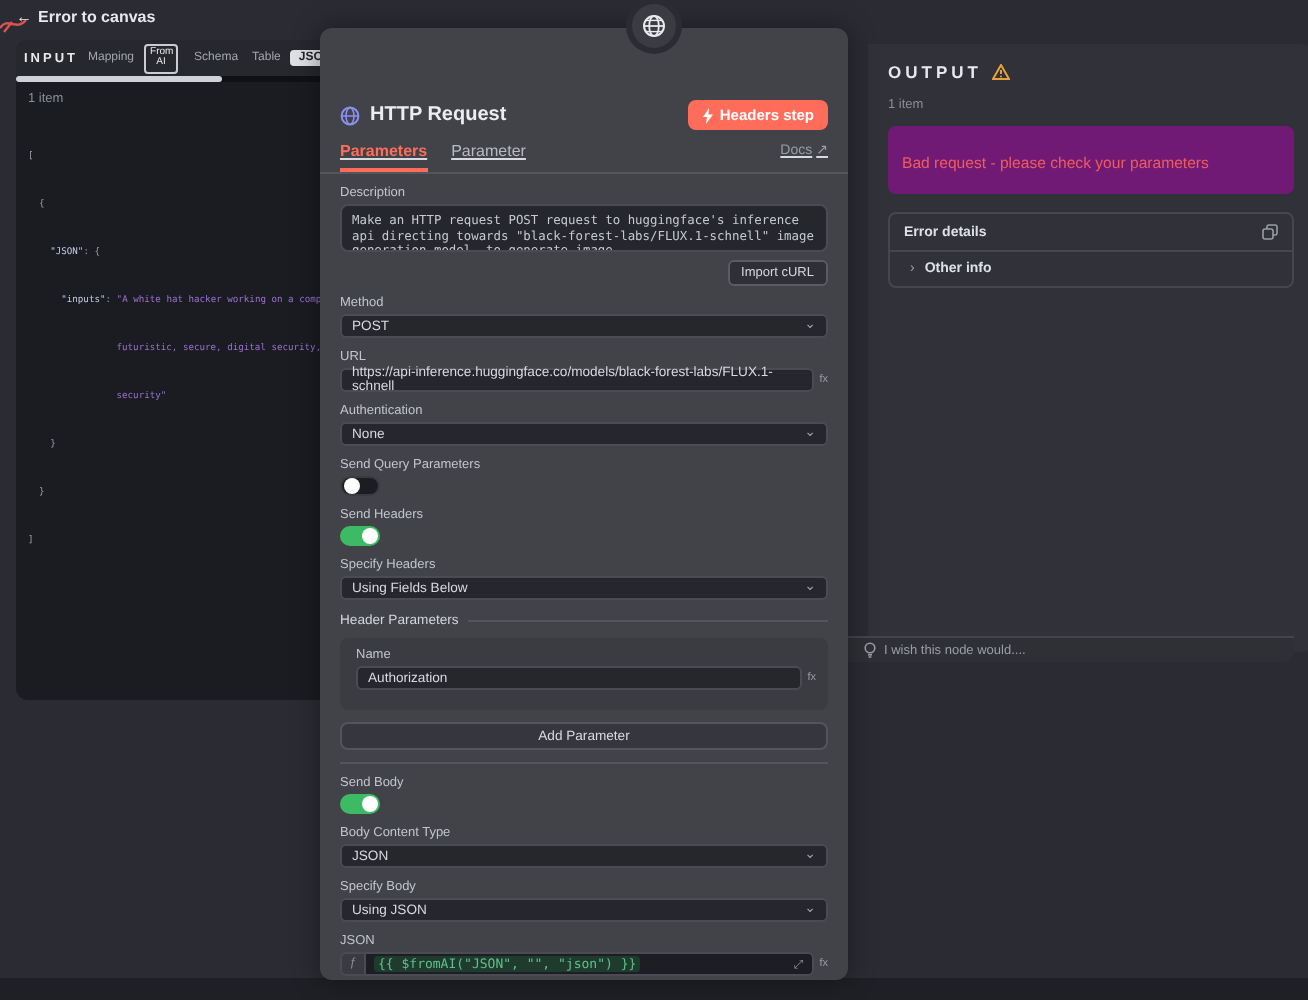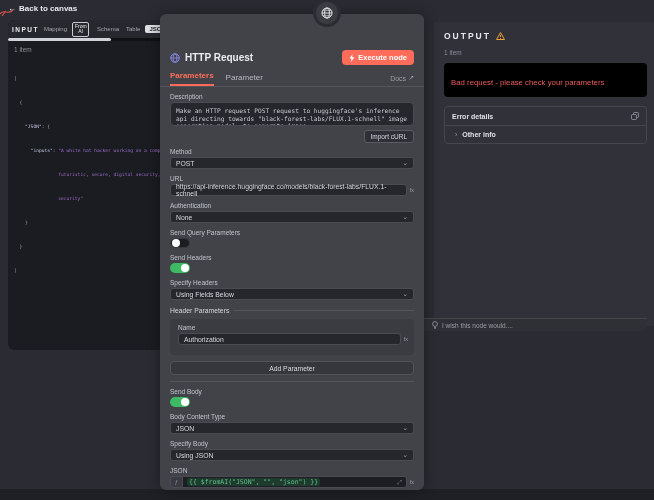--- a/index.html
+++ b/index.html
@@ -45,21 +45,21 @@
   .code .v { color:var(--json-value-purple,#9b6fd0); }
 
   
   .panel-center { position:absolute; left:160px; top:14px; width:264px; height:476px;
     background:#414349; border-radius:6px; overflow:hidden; z-index:20;
     box-shadow:0 0 14px rgba(0,0,0,.4); }
   .nd-header { display:flex; align-items:center; gap:5px; padding:8px 10px 4px 10px;margin-top:28px; }
   .nd-title { font-size:10px; font-weight:bold; color:#ecedf1; }
   .exec-btn { margin-left:auto; background:var(--accent,#ff6d5a); color:#fff; border-radius:4px;
     font-size:7.5px; font-weight:bold; padding:3px 7px; display:flex; align-items:center; gap:3px; }
-  .nd-tabs { display:flex; align-items:flex-end; gap:12px; padding:2px 10px 0 10px; border-bottom:1px solid #55565c; }
+  .nd-tabs { display:flex; align-items:flex-start; gap:12px; padding:2px 10px 0 10px; border-bottom:1px solid #55565c;text-decoration:underline; }
   .nd-tab { font-size:8px; color:#b8bac2; padding-bottom:4px; }
   .nd-tab.active { color:var(--accent,#ff6d5a); font-weight:bold; border-bottom:2px solid var(--accent,#ff6d5a); }
   .docs { margin-left:auto; font-size:7px; color:#9a9da6; padding-bottom:4px; display:flex; gap:2px; align-items:center; }
   .nd-body { padding:6px 10px 8px 10px; }
 
   .label { font-size:6.5px; color:#c3c5cd; margin-bottom:2px; }
   .field { margin-bottom:6px; }
   .inputbox, .selectbox { height:12px; background:#26272d; border:1px solid #4a4b53; border-radius:3px;
     display:flex; align-items:center; padding:0 5px; font-size:6.8px; color:#d8dae0; }
   .selectbox .chev { margin-left:auto; color:#9a9da6; font-size:7px; line-height:6px; }
@@ -98,21 +98,21 @@
   .wide-btn { height:14px; background:#36373d; border:1px solid #54555c; border-radius:4px;
     display:flex; align-items:center; justify-content:center; font-size:6.8px; color:#d9dbe1; margin-bottom:6px; position:relative; }
   .hr { height:1px; background:#54555c; margin:2px 0 6px 0; }
 
   
   .panel-right { position:absolute; left:424px; top:22px; width:223px; height:304px;
     background:#303139; border-radius:0 6px 6px 0; padding:9px 10px; overflow:hidden;margin-left:10px; }
   .out-title-row { display:flex; align-items:center; gap:5px; margin-bottom:8px; }
   .out-title { font-size:8.5px; font-weight:bold; letter-spacing:2px; color:#e6e8ed; }
   .out-items { font-size:6.5px; color:#8b8e98; margin-bottom:7px; }
-  .error-box { background:#000000; border-radius:4px; padding:8px 7px; margin-bottom:9px; }
+  .error-box { background:#701a75; border-radius:4px; padding:8px 7px; margin-bottom:9px; }
   .error-text { font-size:7.8px; color:var(--error,#ee5c5c); }
   .details-card { border:1px solid #46474e; border-radius:4px; overflow:hidden; }
   .details-header { display:flex; align-items:center; padding:5px 7px; border-bottom:1px solid #46474e; }
   .details-title { font-size:7px; font-weight:bold; color:#dfe1e8; }
   .copy-ic { margin-left:auto; }
   .other-row { display:flex; align-items:center; gap:5px; padding:5px 7px 5px 10px; }
   .other-chev { color:#9a9da6; font-size:7px; }
   .other-label { font-size:7px; font-weight:bold; color:#dfe1e8; }
   .wish-bar { position:absolute; left:424px; top:318px; width:223px; height:13px; background:#2f3036;
     border-top:1px solid #44454b; border-radius:0 0 6px 0; display:flex; align-items:center; gap:4px; padding:0 8px;
@@ -123,21 +123,21 @@
 </head>
 <body>
 
 <div class="screen">
 
   <svg class="red-squiggle" width="20" height="12" viewBox="0 0 20 12">
     <path d="M0,8 C4,2 8,10 13,4 M2,10 L6,5" stroke="#d9534f" stroke-width="1.2" fill="none"></path>
   </svg>
   <div class="back-link">
     <span class="back-arrow">←</span>
-    <span>Back to canvas</span>
+    <span>Error to canvas</span>
   </div>
   <div class="edge-close">×</div>
   <div class="edge-menu">≡</div>
 
   <div class="panel-left">
     <div class="in-header">
       <span class="in-title">INPUT</span>
       <span class="in-tab">Mapping</span>
       <span class="in-tab-fromai">From AI</span>
       <svg width="7" height="7" viewBox="0 0 8 8">
@@ -174,21 +174,21 @@
       <svg width="10" height="10" viewBox="0 0 10 10">
         <circle cx="5" cy="5" r="4.2" stroke="#8a90f0" stroke-width="1" fill="none"></circle>
         <ellipse cx="5" cy="5" rx="2" ry="4.2" stroke="#8a90f0" stroke-width="0.8" fill="none"></ellipse>
         <line x1="0.8" y1="5" x2="9.2" y2="5" stroke="#8a90f0" stroke-width="0.8"></line>
       </svg>
       <span class="nd-title">HTTP Request</span>
       <span class="exec-btn">
         <svg width="6" height="8" viewBox="0 0 6 8">
           <path d="M3.5,0 L0.5,4.5 L2.5,4.5 L2,8 L5.5,3.2 L3.2,3.2 Z" fill="#fff"></path>
         </svg>
-        <span>Execute node</span>
+        <span>Headers step</span>
       </span>
     </div>
     <div class="nd-tabs">
       <span class="nd-tab active">Parameters</span>
       <span class="nd-tab">Parameter</span>
       <span class="docs">
         <span>Docs</span>
         <span>↗</span>
       </span>
     </div>

